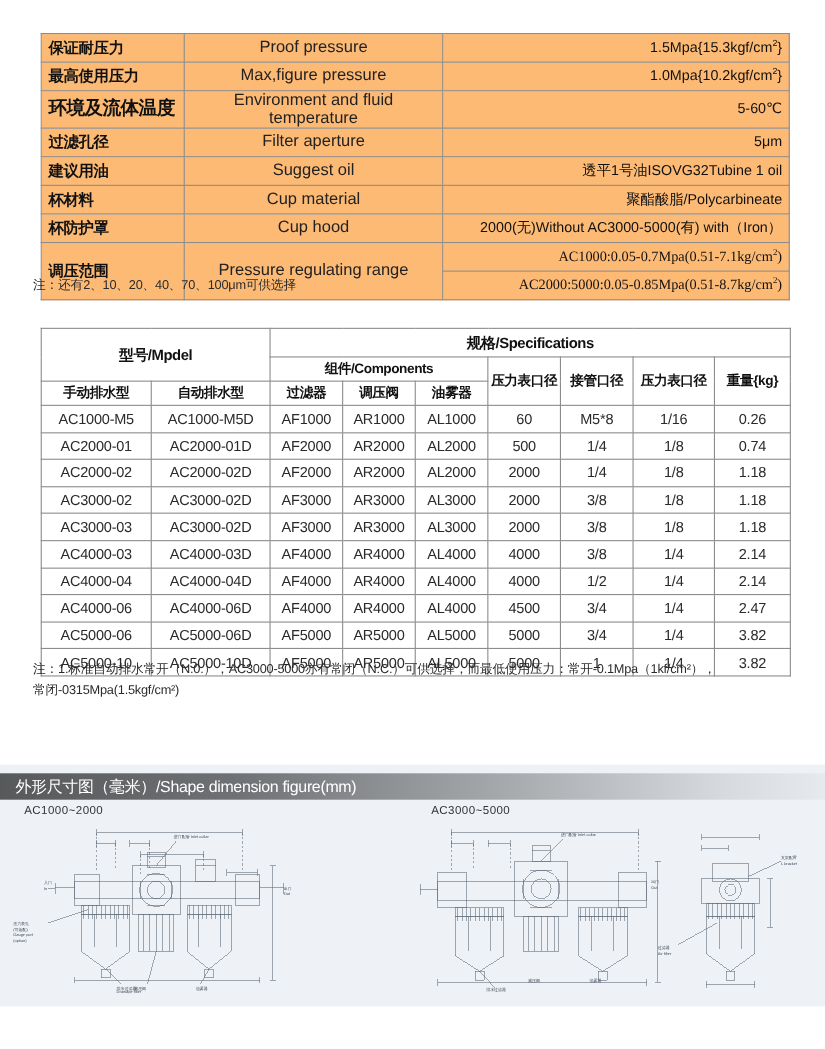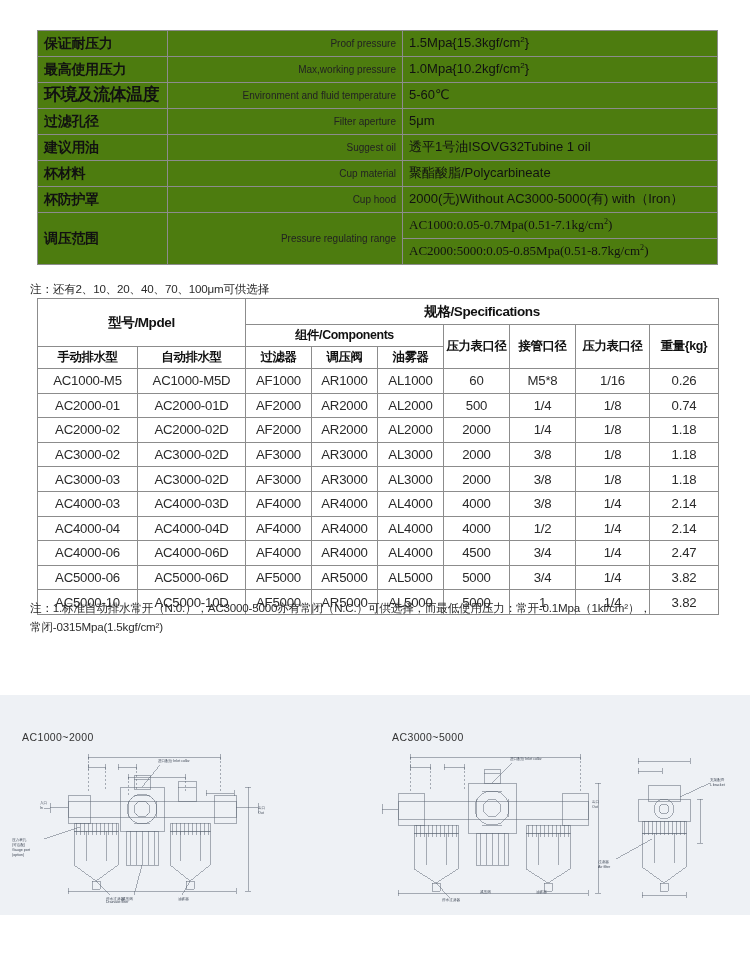--- a/index.html
+++ b/index.html
@@ -29,55 +29,55 @@
     border-collapse: collapse;
     width: 100%;
     table-layout: fixed;
   }
   table.grid td {
     border: 1px solid #8c8c8c;
     padding: 0 6px;
     font-size: 12.5px;
     line-height: 1.1;
     vertical-align: middle;
-    background: #4d7c0f;
+    background: #fdba74;
   }
   .t1 td { height: 26px; }
   .t1 .cn {
     width: 130px;
     font-size: 14px;
     font-weight: 600;
     letter-spacing: -0.3px;
     text-align: left;
     color: #111;
   }
   .t1 .cn.small { font-size: 17px; letter-spacing: -0.6px; }
   .t1 .en {
     width: 235px;
-    font-size: 10px;
+    font-size: 15px;
+    text-align: center;
+    color: #222;
+  }
+  .t1 .val {
     text-align: right;
-    color: #222;
-  }
-  .t1 .val {
-    text-align: left;
     font-size: 13px;
     color: #111;
   }
   .t1 .val.tall { height: 26px; font-family: Liberation Serif, serif; }
   sup { font-size: 0.62em; vertical-align: super; line-height: 0; }
 
   
   .note {
     position: absolute;
     font-size: 11.6px;
     color: #2b2b2b;
     letter-spacing: -0.2px;
     white-space: nowrap;
   }
-  #note-1 { left: 30px; top: 252px; margin-top: 30px; }
+  #note-1 { left: 30px; top: 252px; }
   #note-2a { left: 30px; top: 601px; }
   #note-2b { left: 30px; top: 620px; }
 
   
   #model-table-wrap {
     position: absolute;
     left: 37px;
     top: 298px;
     width: 681px;
   }
@@ -149,21 +149,21 @@
 <div id="spec-table-wrap">
   <table class="grid t1">
     <tbody>
       <tr>
         <td class="cn">保证耐压力</td>
         <td class="en">Proof pressure</td>
         <td class="val">1.5Mpa{15.3kgf/cm<sup>2</sup>}</td>
       </tr>
       <tr>
         <td class="cn">最高使用压力</td>
-        <td class="en">Max,working pressure</td>
+        <td class="en">Max,figure pressure</td>
         <td class="val">1.0Mpa{10.2kgf/cm<sup>2</sup>}</td>
       </tr>
       <tr>
         <td class="cn small">环境及流体温度</td>
         <td class="en">Environment and fluid temperature</td>
         <td class="val">5-60℃</td>
       </tr>
       <tr>
         <td class="cn">过滤孔径</td>
         <td class="en">Filter aperture</td>
@@ -344,20 +344,23 @@
       </tr>
     </tbody>
   </table>
 </div>
 
 <div class="note" id="note-2a">注：1.标准自动排水常开（N.0.），AC3000-5000亦有常闭（N.C.）可供选择，而最低使用压力：常开-0.1Mpa（1kf/cm²），</div>
 <div class="note" id="note-2b">常闭-0315Mpa(1.5kgf/cm²)</div>
 
 <div id="figure-section">
 
+  <div id="figure-banner">
+    <div id="figure-banner-title">外形尺寸图（毫米）/Shape dimension figure(mm)</div>
+  </div>
 
   <div class="fig-label" id="fig-label-left">AC1000~2000</div>
   <div class="fig-label" id="fig-label-right">AC3000~5000</div>
 
   <div class="drawing" id="drawing-left">
     <svg width="360" height="160" viewBox="0 0 360 160">
       <g stroke="#5a6472" stroke-width="0.5" fill="none" shape-rendering="crispEdges">
 
         <path d="M78 14 H210 M78 11 V17 M210 11 V17"></path>
         <path d="M78 24 H95 M78 21 V27 M95 21 V27"></path>

